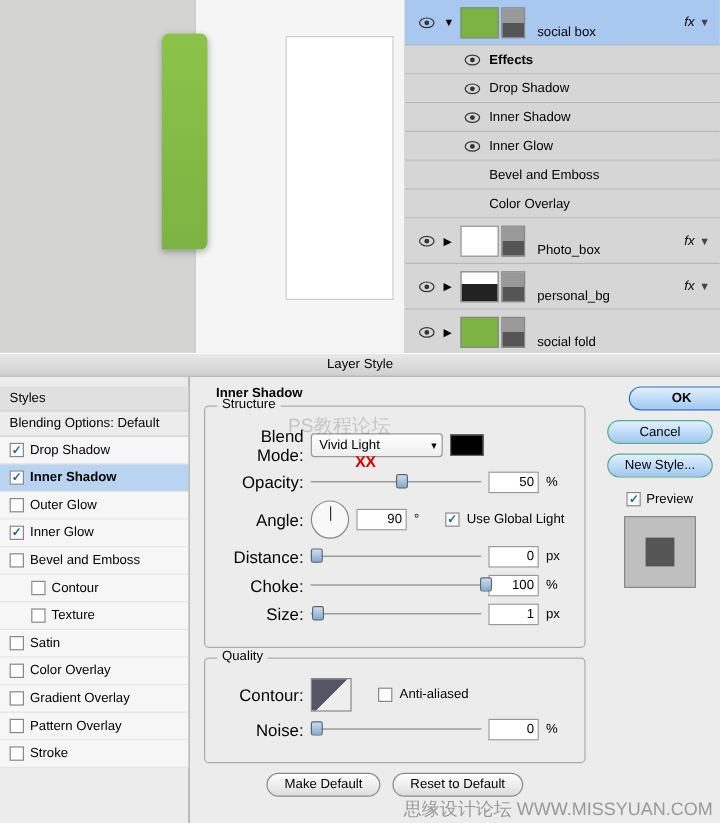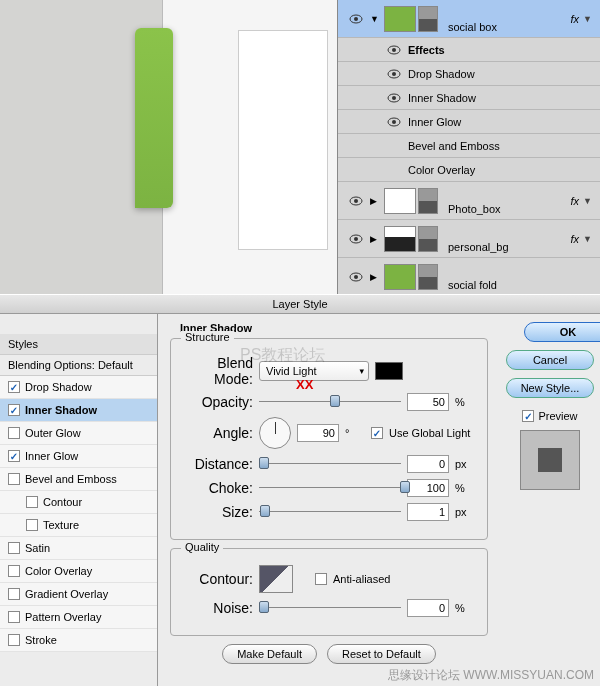--- a/index.html
+++ b/index.html
@@ -28,21 +28,21 @@
 .layer-name { flex: 1; padding-left: 4px; margin-top: 16px; }
 .fx-badge { font-style: italic; font-size: 11px; margin-right: 4px; }
 .chevron { font-size: 9px; margin-right: 4px; color: #444; }
 .disclosure { width: 10px; font-size: 9px; margin-right: 4px; }
 
 
 .dialog-titlebar { height: 20px; background: linear-gradient(#e8e8e8, #d0d0d0); border-top: 1px solid #fff; border-bottom: 1px solid #999; display: flex; align-items: center; justify-content: center; font-size: 12px; }
 .dialog-body { display: flex; height: 372px; background: #ececec; position: relative; }
 
 
-.styles-list { width: 158px; border-right: 1px solid #999; background: #ececec; padding: 20px 0; }
+.styles-list { width: 158px; border-right: 1px solid #999; background: #ececec; padding: 8px 0; }
 .styles-list .section-head { padding: 4px 8px; font-size: 11px; background: #e0e0e0; border-bottom: 1px solid #ccc; }
 .style-item { display: flex; align-items: center; padding: 5px 8px; gap: 5px; background: #f6f6f6; border-bottom: 1px solid #e3e3e3; }
 .style-item.selected { background: #b8d4f0; font-weight: bold; }
 .style-item.indent { padding-left: 26px; }
 .chk { width: 12px; height: 12px; border: 1px solid #888; background: #fff; display: flex; align-items: center; justify-content: center; font-size: 10px; color: #1a5fb4; font-weight: bold; }
 
 
 .center-panel { flex: 1; padding: 8px 12px; position: relative; }
 .fieldset { border: 1px solid #aaa; border-radius: 4px; padding: 10px 12px 12px; margin-bottom: 8px; position: relative; }
 .fieldset .legend { position: absolute; top: -8px; left: 10px; background: #ececec; padding: 0 4px; font-size: 11px; }
@@ -66,21 +66,21 @@
 .watermark { position: absolute; left: 240px; top: 345px; color: rgba(0,0,0,0.17); font-size: 16px; pointer-events: none; }
 
 
 .right-col { width: 100px; padding: 8px; display: flex; flex-direction: column; gap: 8px; align-items: center; }
 .aqua-btn { width: 88px; height: 20px; border-radius: 10px; border: 1px solid #5a8; background: linear-gradient(#e0f0ff,#a0c8f0); font-size: 12px; display: flex; align-items: center; justify-content: center; }
 .aqua-btn.default { border-color: #2a6dc8; font-weight: bold; color: #000; margin-left: 36px; }
 .preview-row { display: flex; align-items: center; gap: 4px; margin-top: 4px; }
 .preview-box { width: 60px; height: 60px; background: #bfbfbf; border: 1px solid #888; display: flex; align-items: center; justify-content: center; }
 .preview-box-inner { width: 24px; height: 24px; background: #555; }
 
-.footer { position: absolute; bottom: 2px; right: 6px; font-size: 12px; color: #999; }
+.footer { position: absolute; bottom: 2px; right: 6px; font-size: 15px; color: #999; }
 </style>
 </head>
 <body>
 
 <div class="top-area">
   <div class="canvas-preview">
     <div class="sheet"></div>
     <div class="inner-box"></div>
     <div class="green-tag"></div>
   </div>

